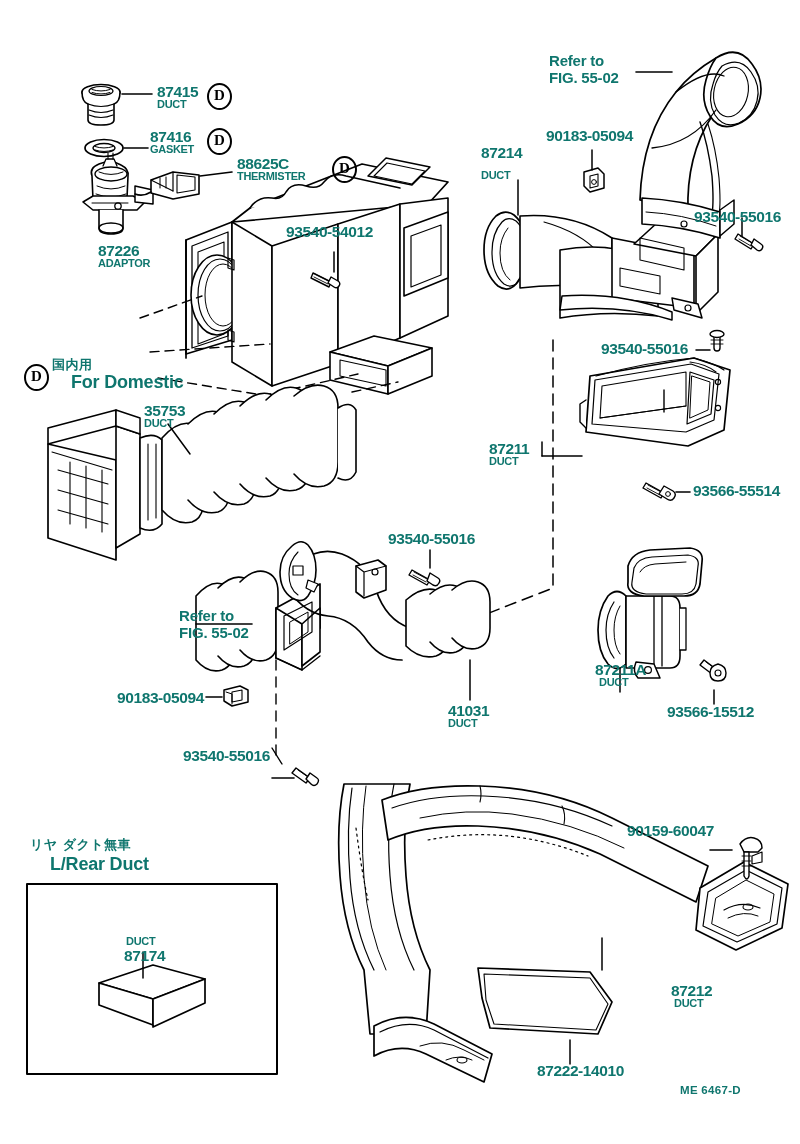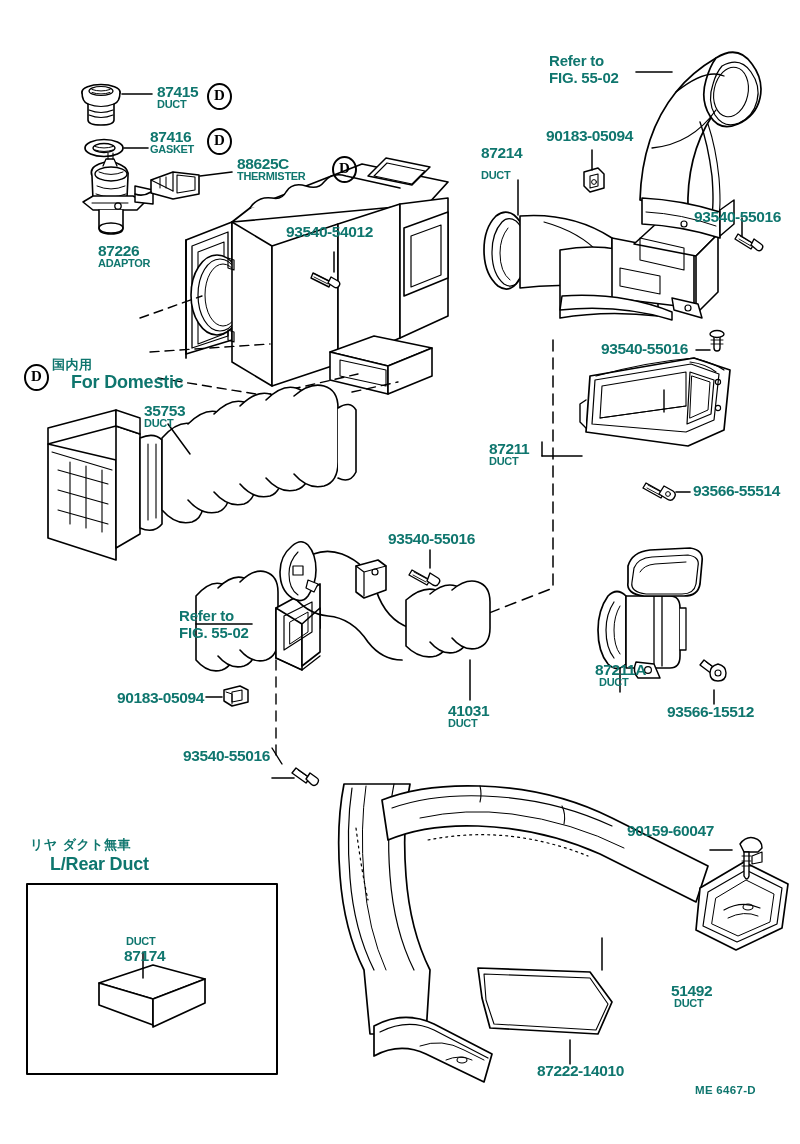--- a/index.html
+++ b/index.html
@@ -444,26 +444,26 @@
   <div class="lbl sub" style="left:599px;top:677px">DUCT</div>
 
   <div class="lbl pn" style="left:667px;top:704px">93566-15512</div>
 
   <div class="lbl pn" style="left:117px;top:690px">90183-05094</div>
 
   <div class="lbl pn" style="left:183px;top:748px">93540-55016</div>
 
   <div class="lbl pn" style="left:627px;top:823px">90159-60047</div>
 
-  <div class="lbl pn" style="left:671px;top:983px">51492</div>
+  <div class="lbl pn" style="left:671px;top:983px">87212</div>
   <div class="lbl sub" style="left:674px;top:998px">DUCT</div>
 
   <div class="lbl pn" style="left:537px;top:1063px">87222-14010</div>
 
   <div class="lbl jp" style="left:30px;top:838px">リヤ ダクト無車</div>
   <div class="lbl en" style="left:27px;top:855px">L/Rear Duct</div>
 
   <div class="lbl pn" style="left:124px;top:948px">87174</div>
   <div class="lbl sub" style="left:126px;top:936px">DUCT</div>
 
-  <div class="lbl code" style="left:695px;top:1084px">ME  6467-D</div>
+  <div class="lbl code" style="left:680px;top:1084px">ME  6467-D</div>
 
 </div>
 
 </body></html>

